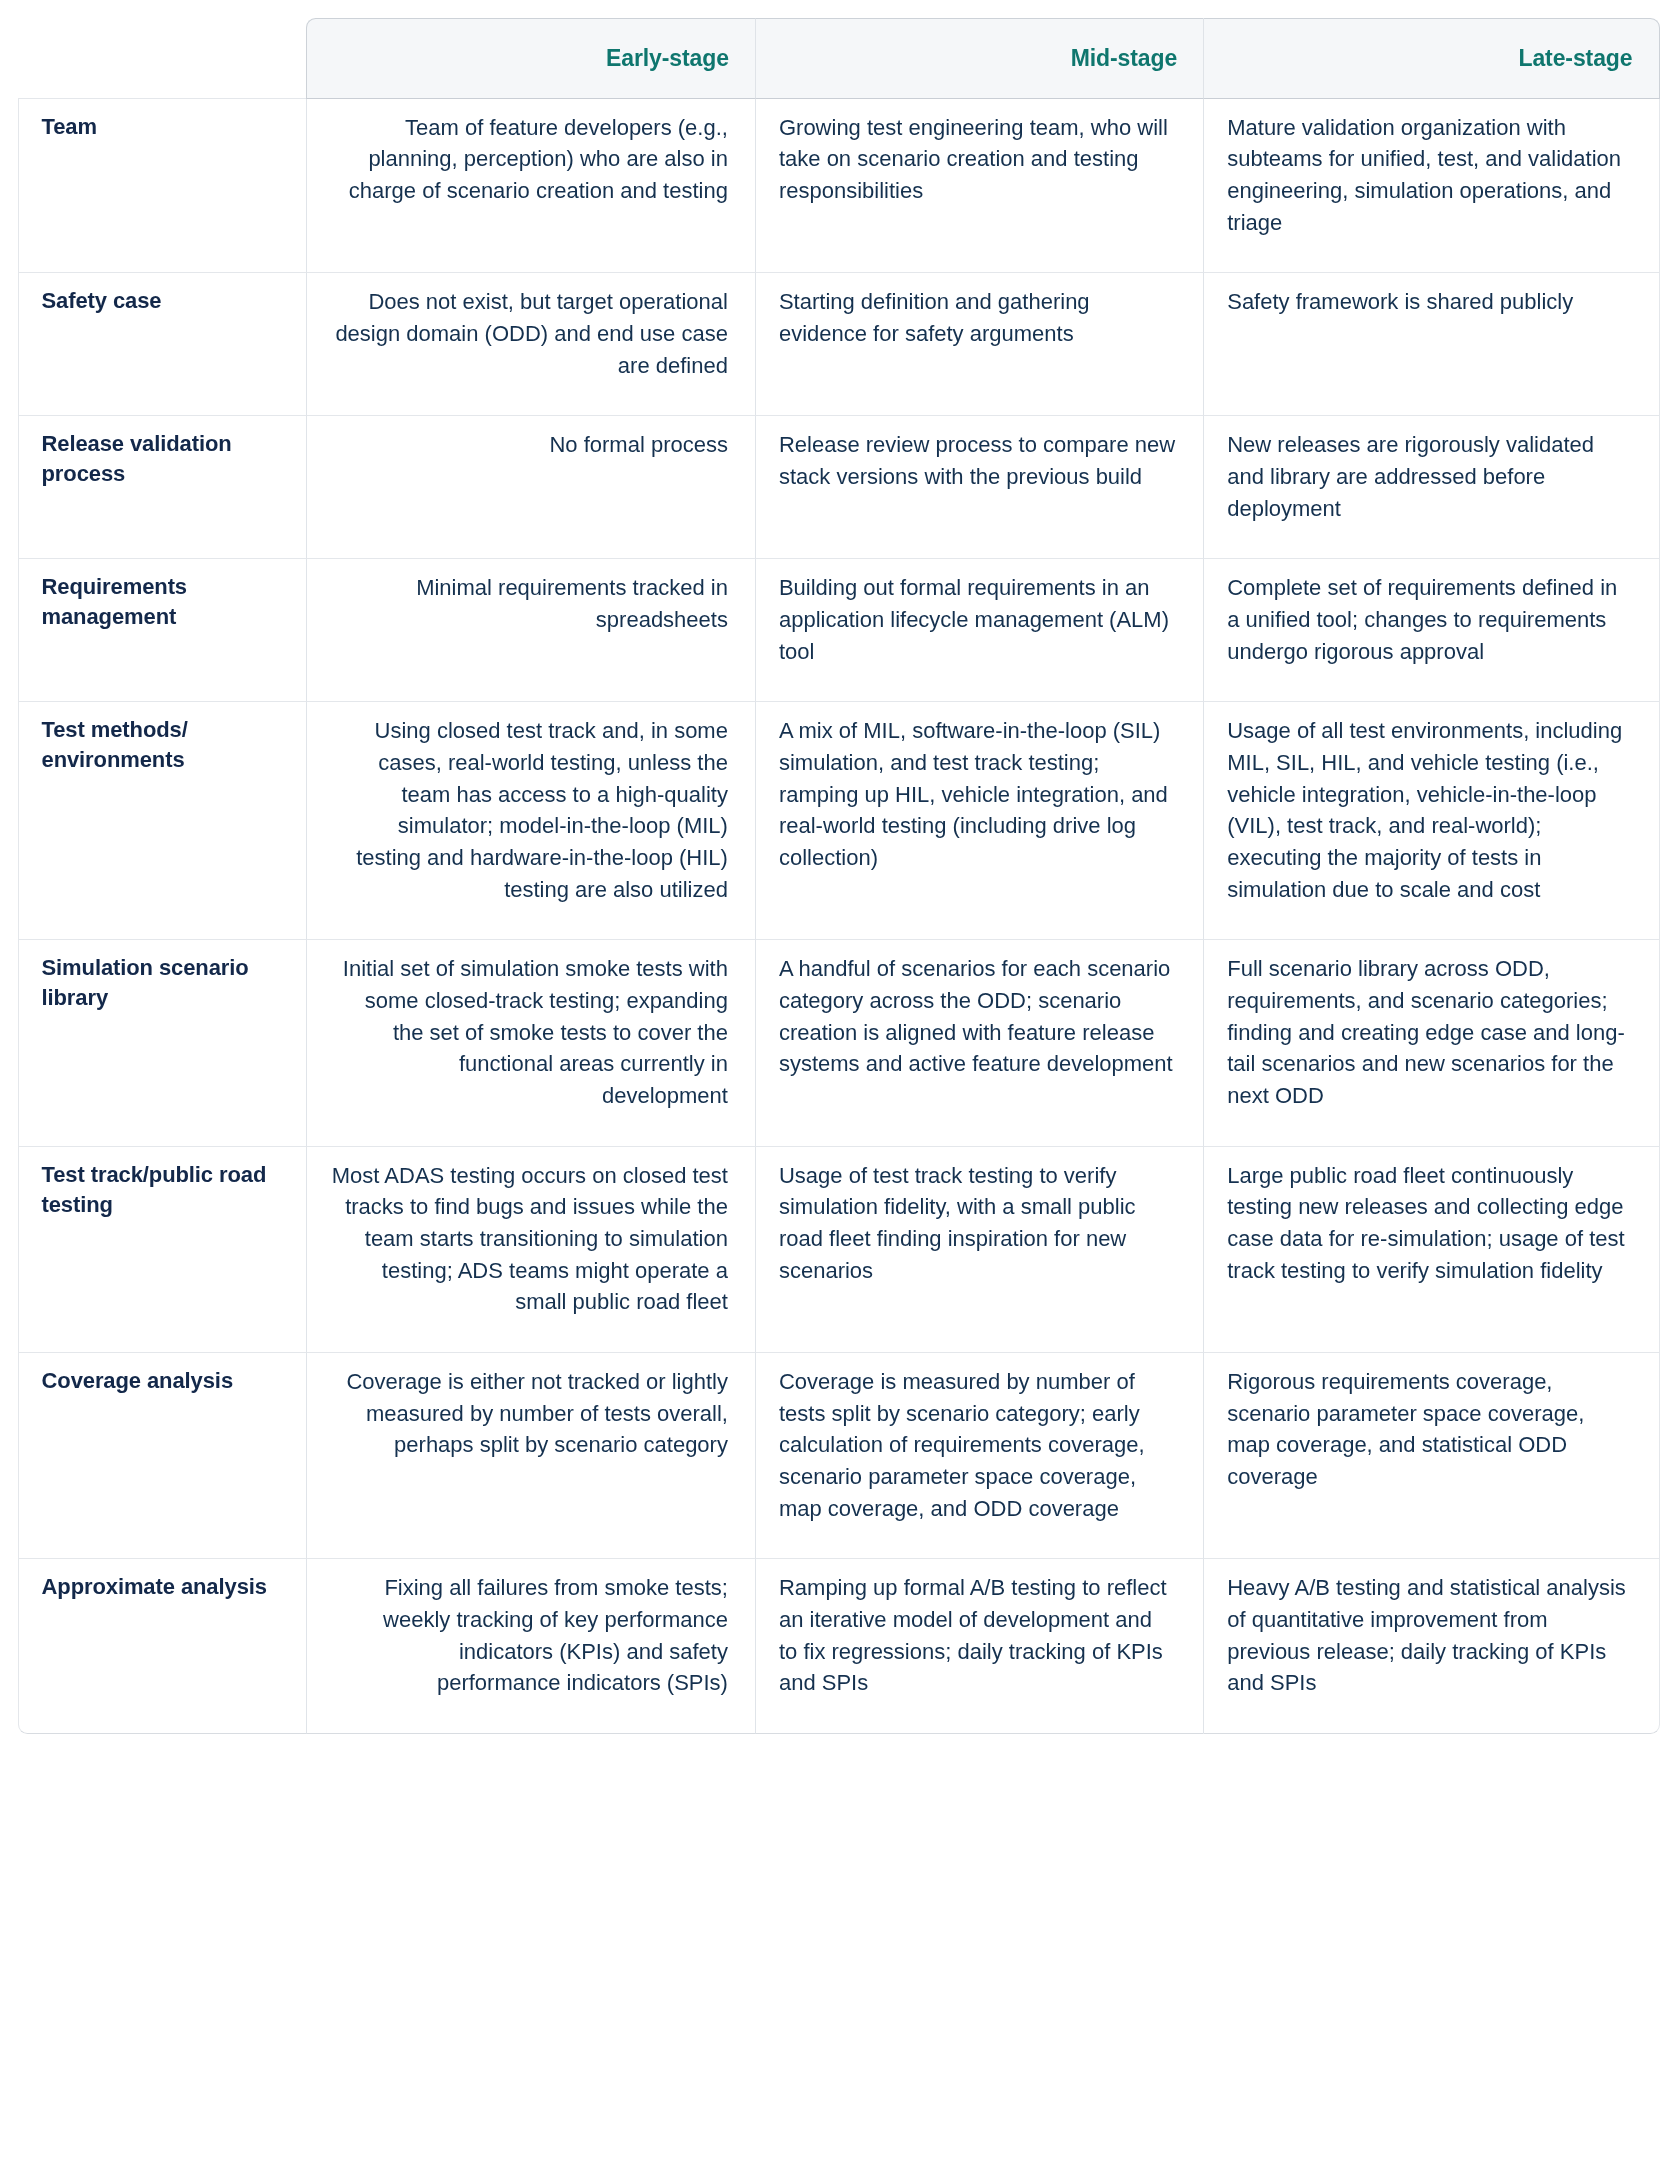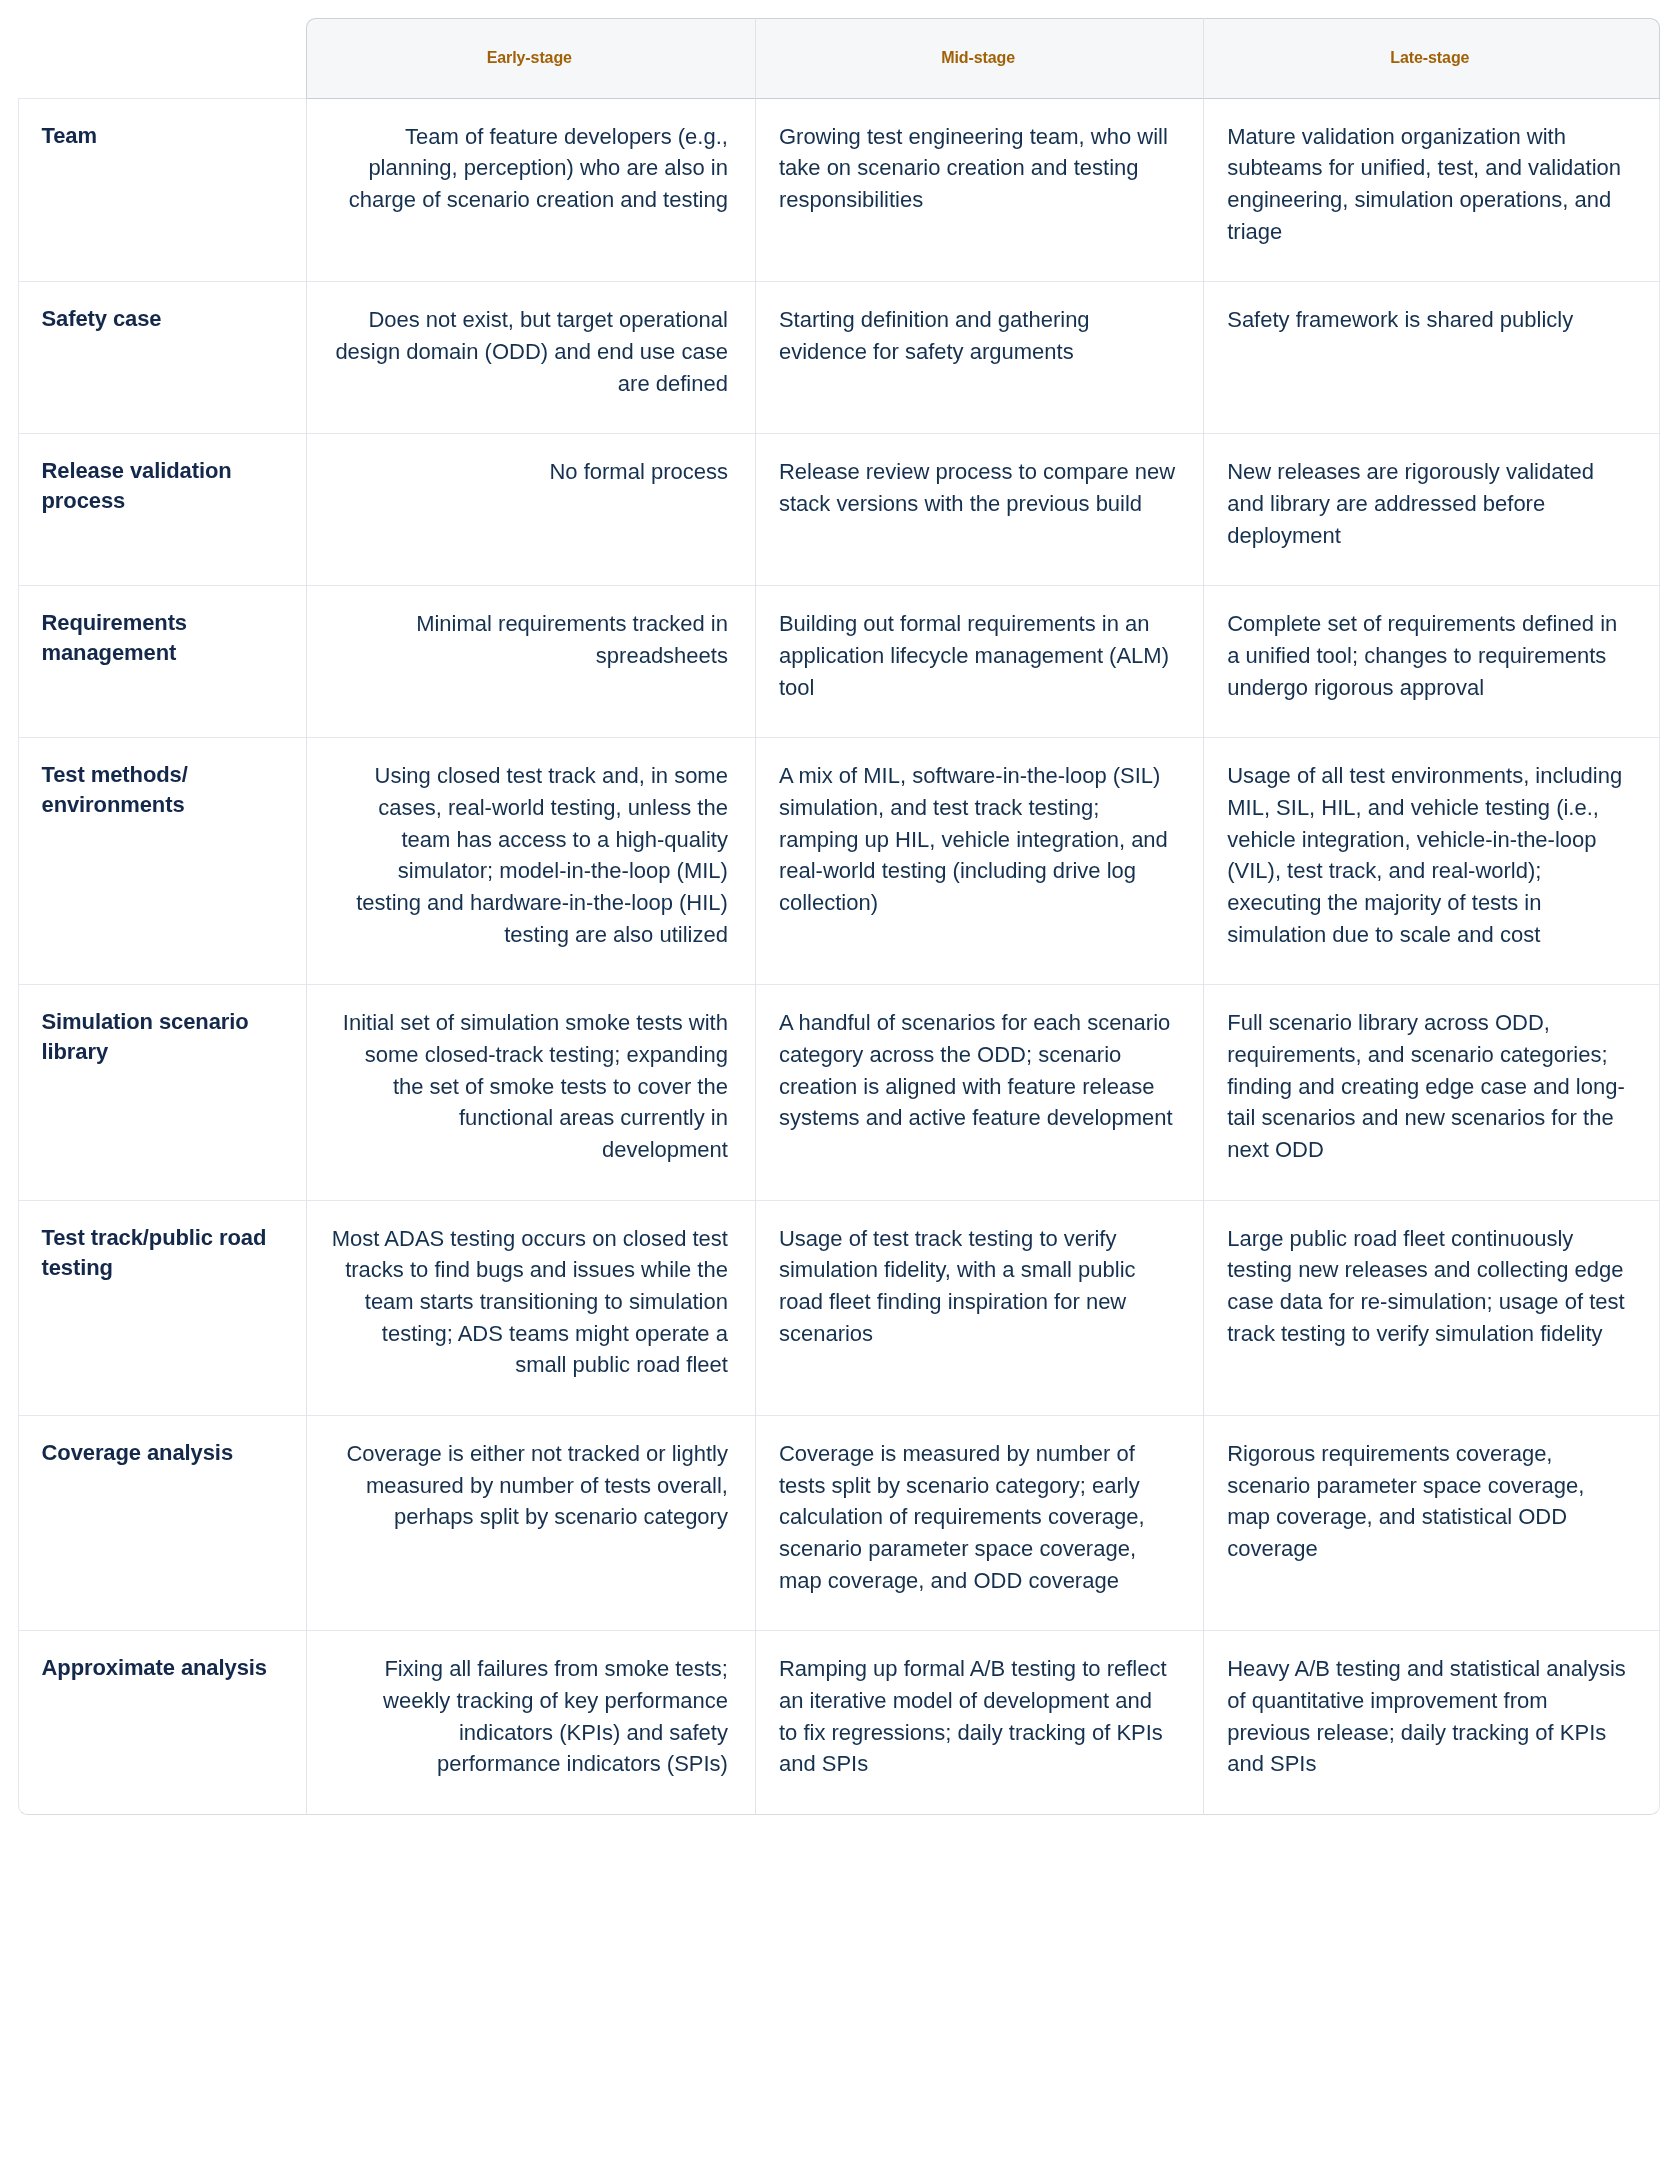--- a/index.html
+++ b/index.html
@@ -29,24 +29,24 @@
 
   
   col.c-label { width: 288px; }
   col.c-early { width: 449px; }
   col.c-mid   { width: 448px; }
   col.c-late  { width: 456px; }
 
   
   thead th {
     background: #f5f7f9;
-    font-size: 16px;
+    font-size: 23px;
     font-weight: 700;
-    color: #a16207;
-    text-align: center;
+    color: #0f766e;
+    text-align: right;
     vertical-align: middle;
     letter-spacing: -0.1px;
     padding: 23.6px 26px 23.6px 23px;
     height: 81px;
     border-top: 1.3px solid #cdd2d8;
     border-bottom: 1.3px solid #c9ced5;
   }
 
   thead th.th-blank {
     background: #ffffff;
@@ -68,21 +68,21 @@
     border-right: 1.3px solid #cdd2d8;
     border-top-right-radius: 9.6px;
   }
 
   
   tbody td {
     vertical-align: top;
     font-size: 22px;
     line-height: 1.44;
     color: #15314f;
-    padding: 22px 27px 34px 23px;
+    padding: 13px 27px 34px 23px;
     border-bottom: 1.3px solid #e4e7eb;
     background: #ffffff;
   }
 
   tbody td.cell-label {
     font-weight: 700;
     color: #13284a;
     font-size: 22px;
     line-height: 1.36;
     letter-spacing: -0.1px;

